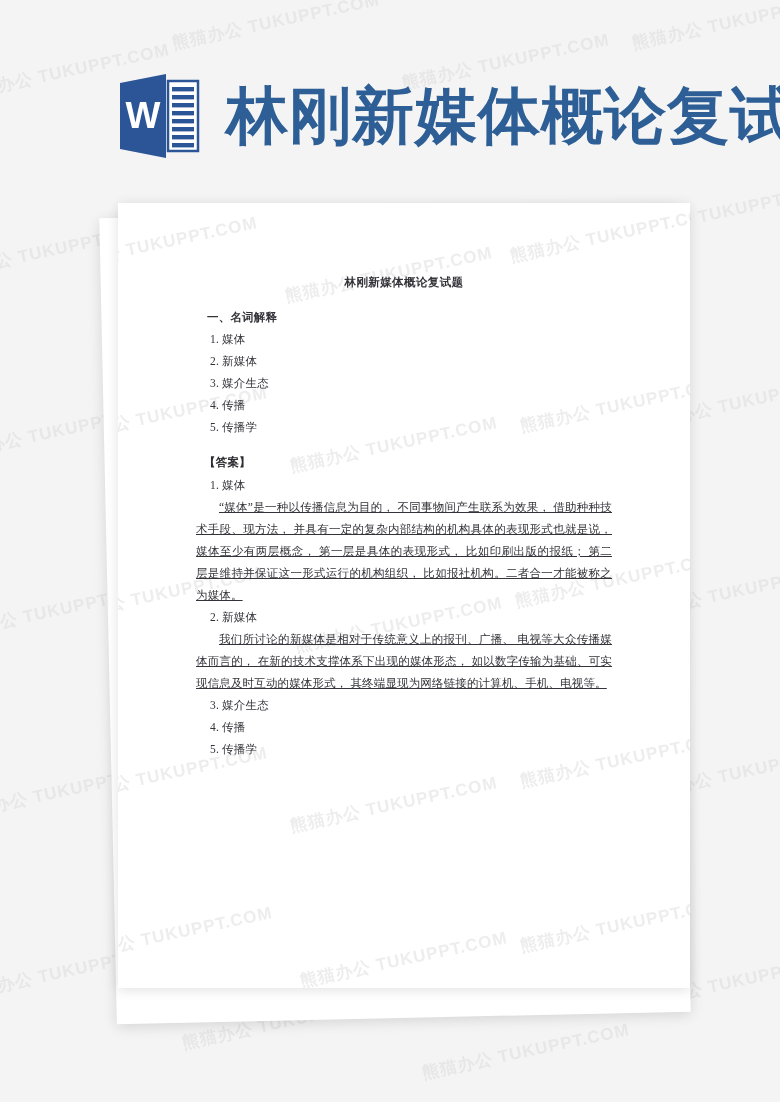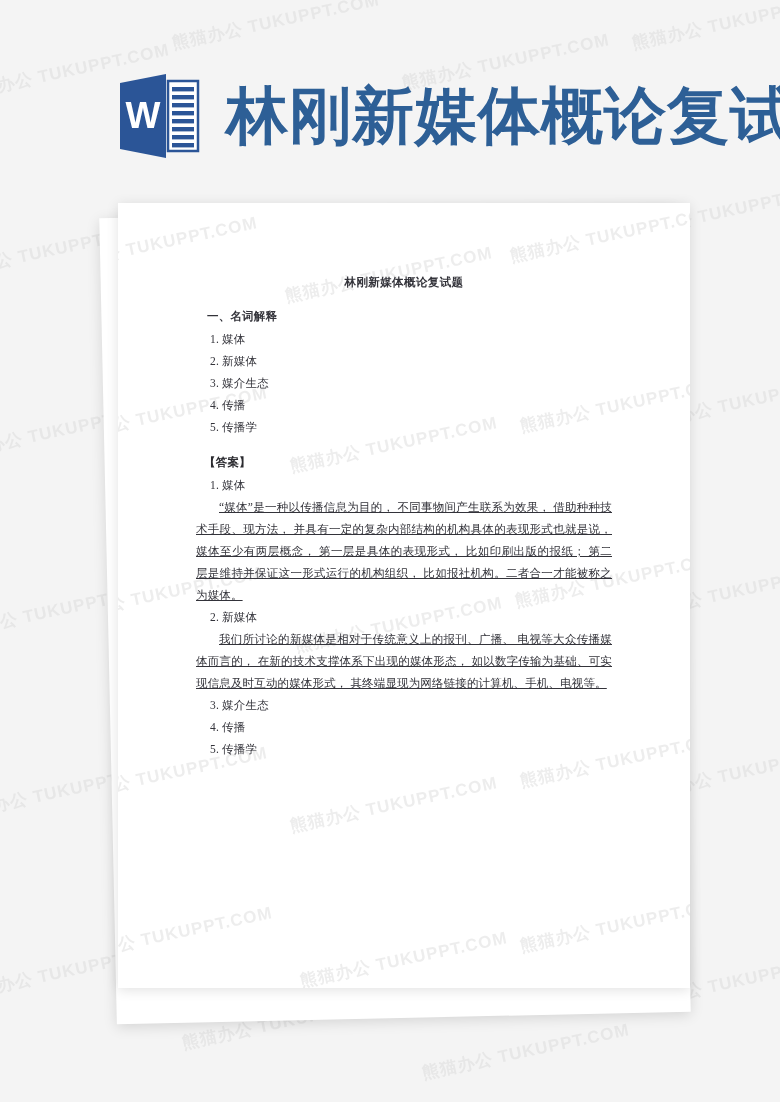--- a/index.html
+++ b/index.html
@@ -137,21 +137,20 @@
     letter-spacing: 0.4px;
   }
 
   .sec-head {
     font-size: 11.5px;
     font-weight: 700;
     color: #33333a;
     text-indent: 11px;
     line-height: 1.92;
     letter-spacing: 0.2px;
-    font-family: Liberation Mono, monospace;
   }
 
   .list-item {
     font-size: 11.5px;
     color: #33333a;
     text-indent: 14px;
     line-height: 1.92;
     letter-spacing: 0.2px;
   }
 

